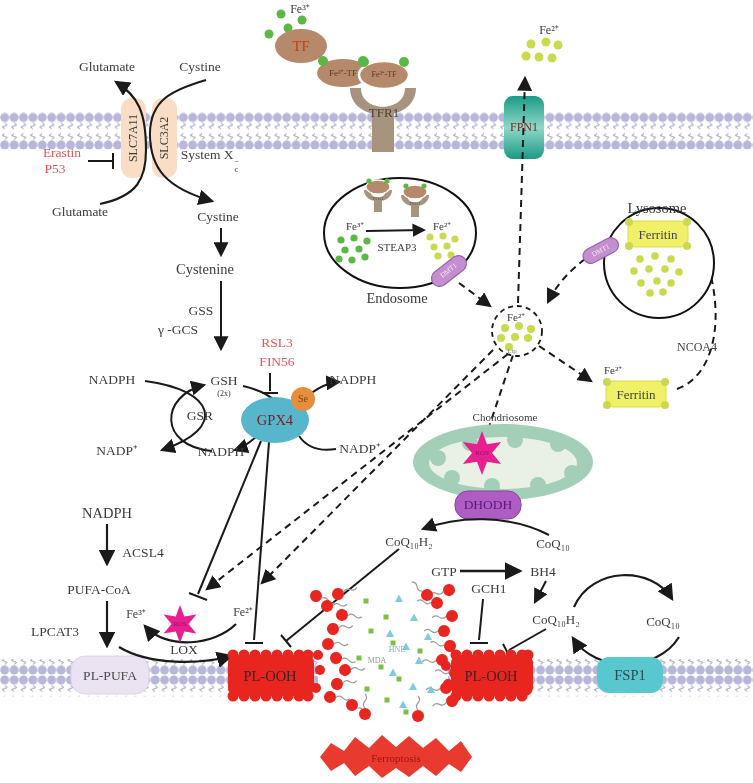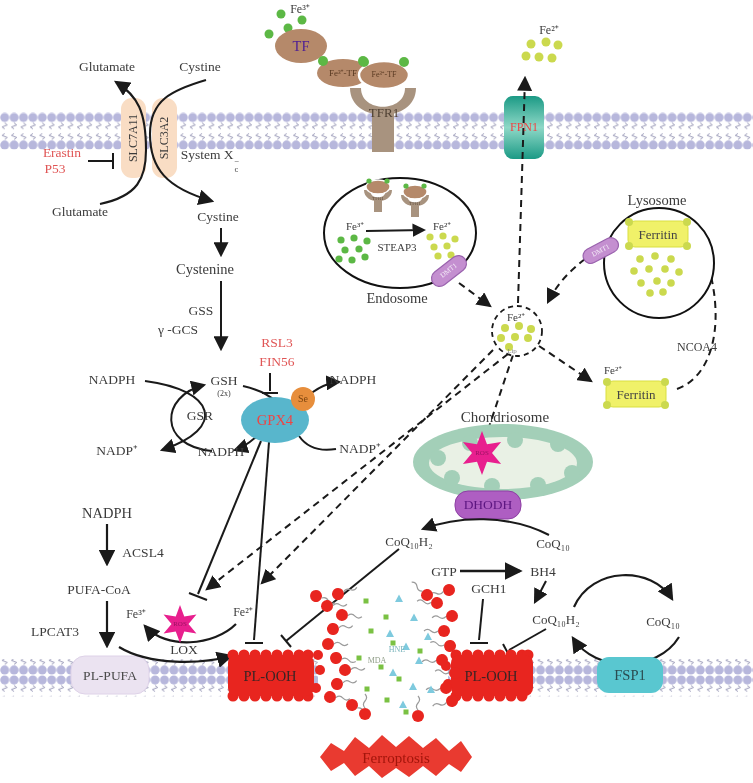--- a/index.html
+++ b/index.html
@@ -3,22 +3,22 @@
 <meta charset="utf-8">
 <style>
   html,body{margin:0;padding:0;background:#fff;}
   #stage{position:relative;width:753px;height:783px;background:#fff;overflow:hidden;
          font-family:"Liberation Serif",serif;}
   #pathway-svg{position:absolute;left:0;top:0;}
   .lbl{position:absolute;transform:translate(-50%,-50%);white-space:nowrap;
        font-family:"Liberation Serif",serif;color:#3b3b3b;line-height:1;z-index:5;}
   .s5{font-size:5px}.s7{font-size:7px}.s8{font-size:8px}.s9{font-size:9px}
   .s10{font-size:10px}.s11{font-size:11px}.s12{font-size:12px}.s13{font-size:13px}
-  .s14{font-size:13.5px}.s15{font-size:15px}.s16{font-size:14.5px}
-  .red{color:#e05555}.white{color:#ef4444}
+  .s14{font-size:13.5px}.s15{font-size:11px}.s16{font-size:14.5px}
+  .red{color:#e05555}.white{color:#7f1d1d}
   .v{transform:translate(-50%,-50%) rotate(-90deg)}
   .rotA{transform:translate(-50%,-50%) rotate(-38deg)}
   .rotB{transform:translate(-50%,-50%) rotate(-28deg)}
   .stk{display:inline-flex;flex-direction:column;font-size:8.5px;line-height:.95;
        vertical-align:-5px;margin-left:1px;}
 </style>
 </head>
 <body>
 
 <div id="stage">
@@ -447,37 +447,37 @@
 <div class="lbl s14 red" style="left:62px;top:153px">Erastin</div>
 <div class="lbl s14 red" style="left:55px;top:169px">P53</div>
 <div class="lbl s14" style="left:210px;top:161px"><span>System X</span><span class="stk">
         <span>−</span>
         <span>c</span>
       </span></div>
 <div class="lbl s14" style="left:80px;top:212px">Glutamate</div>
 <div class="lbl s14" style="left:218px;top:217px">Cystine</div>
 
 <div class="lbl s12" style="left:300px;top:9px">Fe³⁺</div>
-<div class="lbl s16" style="left:301px;top:46px;color:#4c1d95">TF</div>
+<div class="lbl s16" style="left:301px;top:46px;color:#c2410c">TF</div>
 <div class="lbl s9" style="left:343px;top:73px;color:#5a3a22">Fe³⁺-TF</div>
 <div class="lbl s8" style="left:384px;top:75px;color:#5a3a22">Fe³⁺-TF</div>
 <div class="lbl s13" style="left:384px;top:112px;color:#4f4033">TFR1</div>
 
 <div class="lbl s12" style="left:549px;top:30px">Fe²⁺</div>
 <div class="lbl s12 white" style="left:524px;top:127px">FPN1</div>
 
 <div class="lbl s11" style="left:355px;top:226px">Fe³⁺</div>
 <div class="lbl s11" style="left:397px;top:247px">STEAP3</div>
 <div class="lbl s11" style="left:442px;top:226px">Fe²⁺</div>
 <div class="lbl s7 rotA" style="left:449px;top:271px;color:#f4ebf7">DMT1</div>
 <div class="lbl s5" style="left:378px;top:198px;color:#5c4a38">TFR1</div>
 <div class="lbl s5" style="left:415px;top:203px;color:#5c4a38">TFR1</div>
 <div class="lbl s16" style="left:397px;top:298px">Endosome</div>
 
-<div class="lbl s16" style="left:657px;top:200px">Lysosome</div>
+<div class="lbl s16" style="left:657px;top:208px">Lysosome</div>
 <div class="lbl s13" style="left:658px;top:234px;color:#444">Ferritin</div>
 <div class="lbl s7 rotB" style="left:601px;top:251px;color:#f4ebf7">DMT1</div>
 <div class="lbl s12" style="left:697px;top:347px">NCOA4</div>
 
 <div class="lbl s11" style="left:516px;top:317px">Fe²⁺</div>
 <div class="lbl s7" style="left:512px;top:351px;color:#888">Lip</div>
 <div class="lbl s11" style="left:613px;top:370px">Fe²⁺</div>
 <div class="lbl s13" style="left:636px;top:394px;color:#444">Ferritin</div>
 
 <div class="lbl s16" style="left:205px;top:269px">Cystenine</div>

